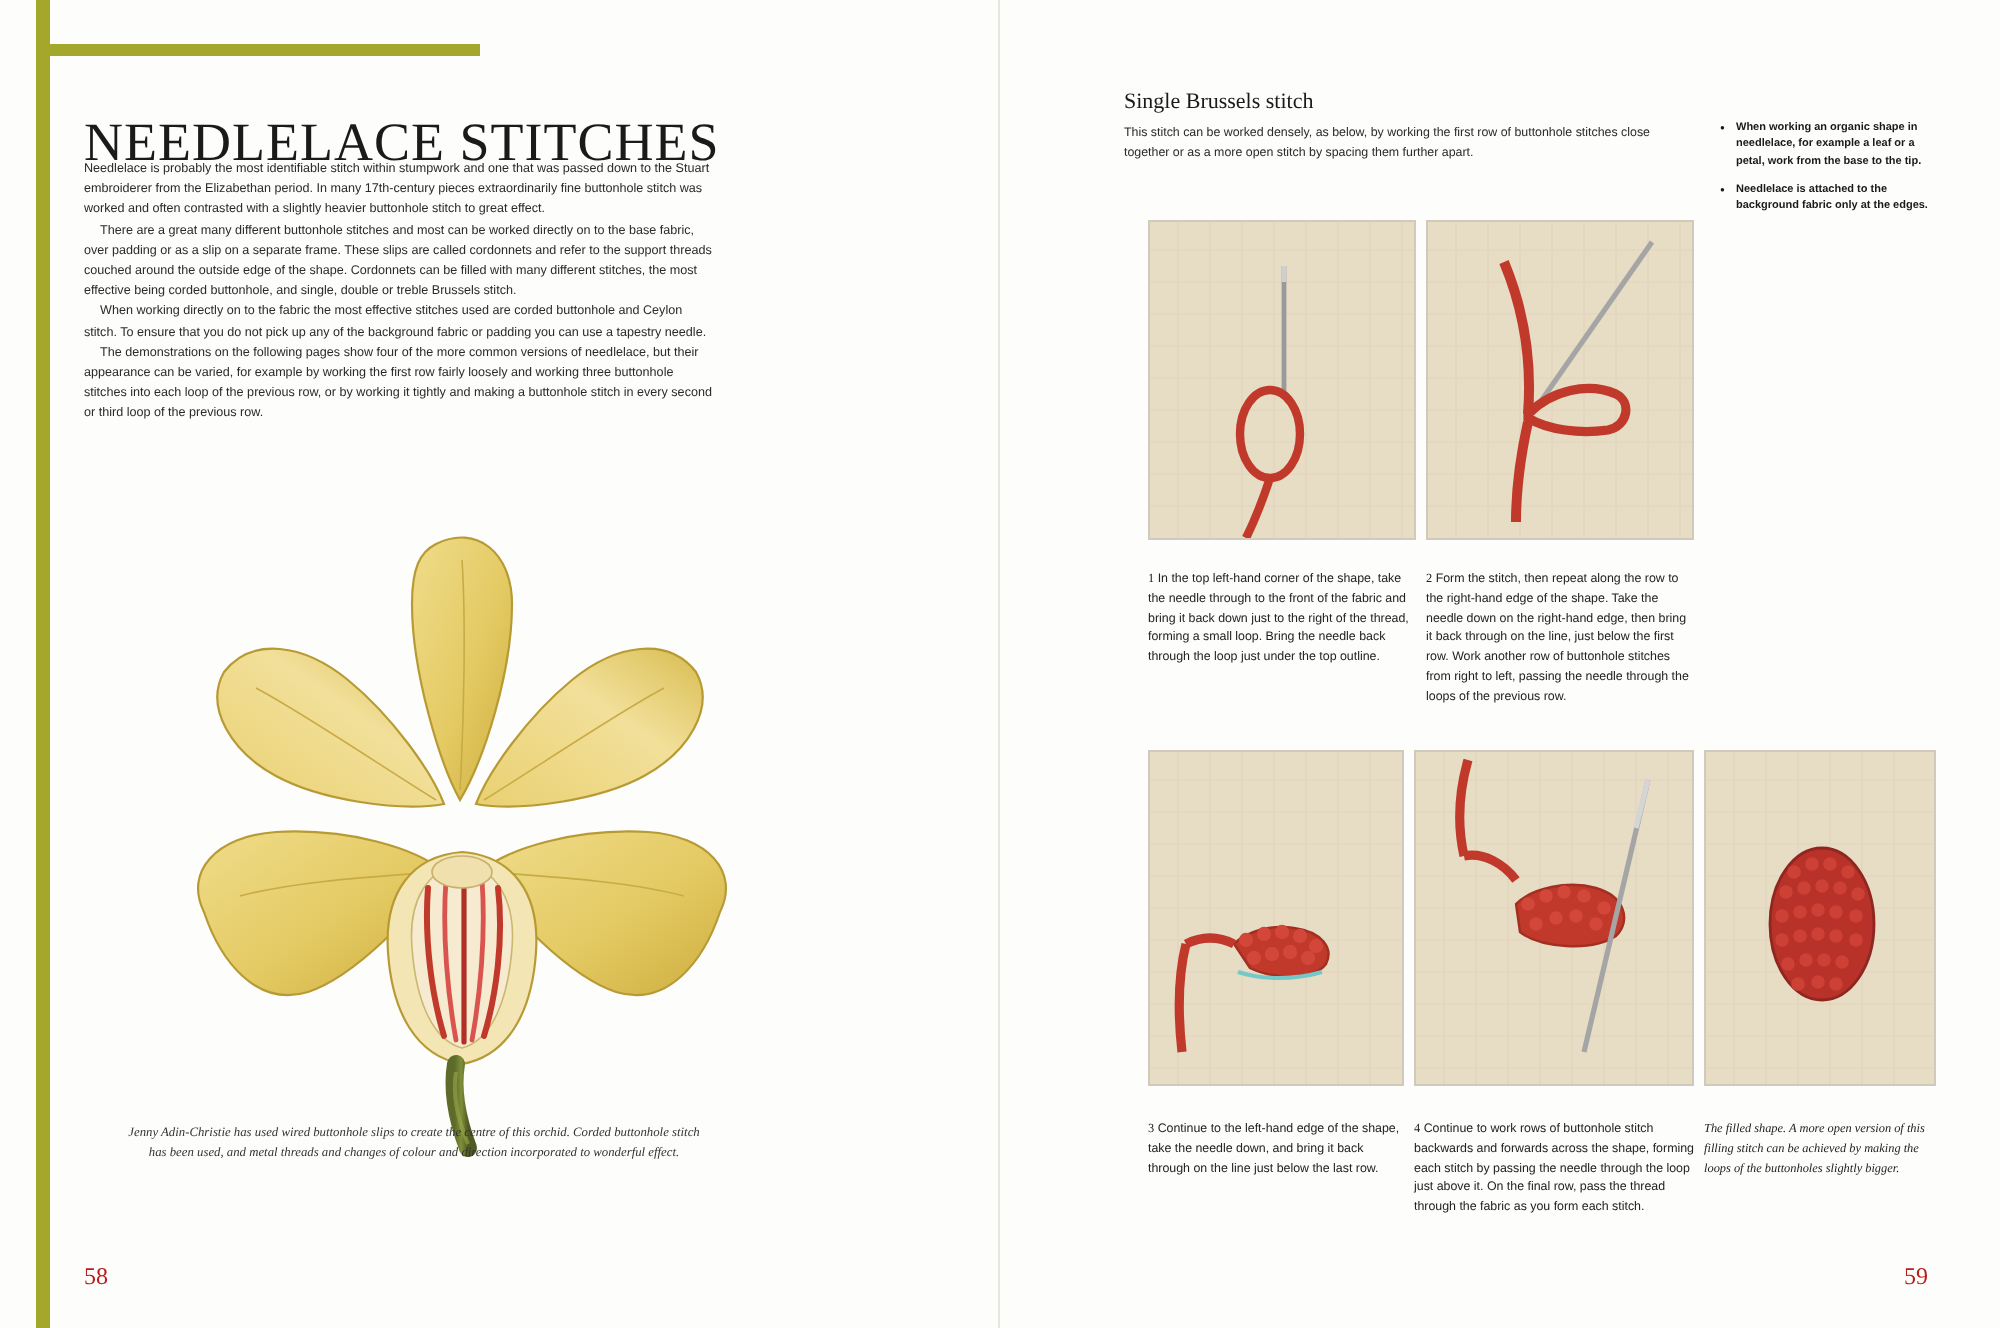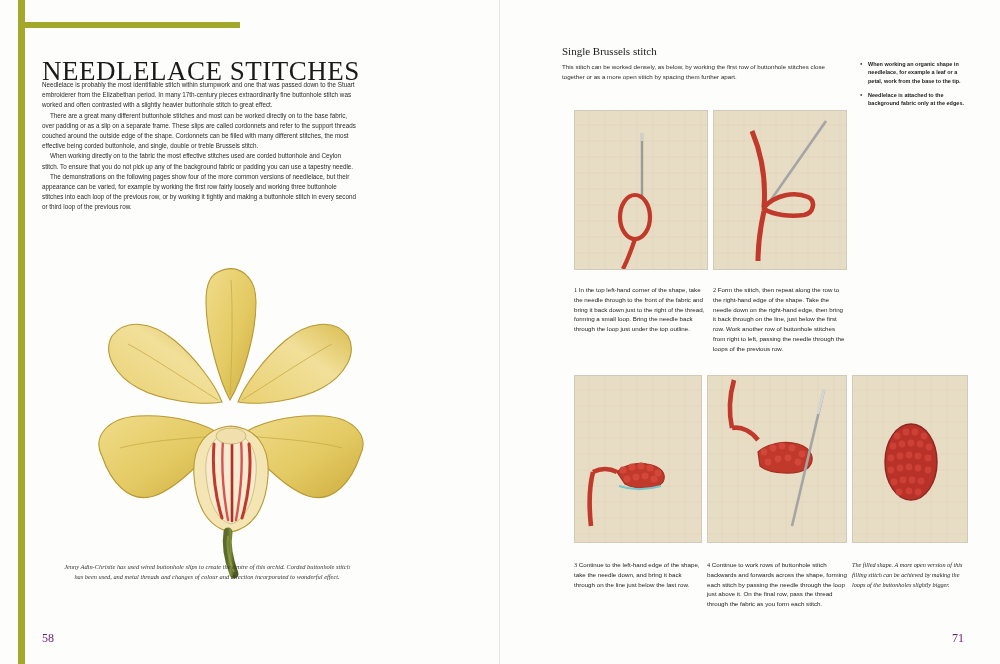--- a/index.html
+++ b/index.html
@@ -105,21 +105,21 @@
     line-height: 1.55;
     color: #333;
     text-align: center;
   }
 
   .folio {
     position: absolute;
     bottom: 18px;
     font-family: "Liberation Serif", serif;
     font-size: 12px;
-    color: #701a75;
+    color: #b91c1c;
   }
   .folio-left { left: 42px; }
   .folio-right { right: 36px; }
 
   
   .sub-title {
     position: absolute;
     left: 62px;
     top: 36px;
     font-family: "Liberation Serif", serif;
@@ -408,15 +408,15 @@
     <div class="step-text" style="left:74px; top:560px; width:128px;">
       <span class="num">3</span>
       <span>Continue to the left-hand edge of the shape, take the needle down, and bring it back through on the line just below the last row.</span>
     </div>
     <div class="step-text" style="left:207px; top:560px; width:140px;">
       <span class="num">4</span>
       <span>Continue to work rows of buttonhole stitch backwards and forwards across the shape, forming each stitch by passing the needle through the loop just above it. On the final row, pass the thread through the fabric as you form each stitch.</span>
     </div>
     <div class="cap-italic" style="left:352px; top:560px; width:116px;">The filled shape. A more open version of this filling stitch can be achieved by making the loops of the buttonholes slightly bigger.</div>
 
-    <div class="folio folio-right">71</div>
+    <div class="folio folio-right">59</div>
   </div>
 </div>
 
 </body></html>

